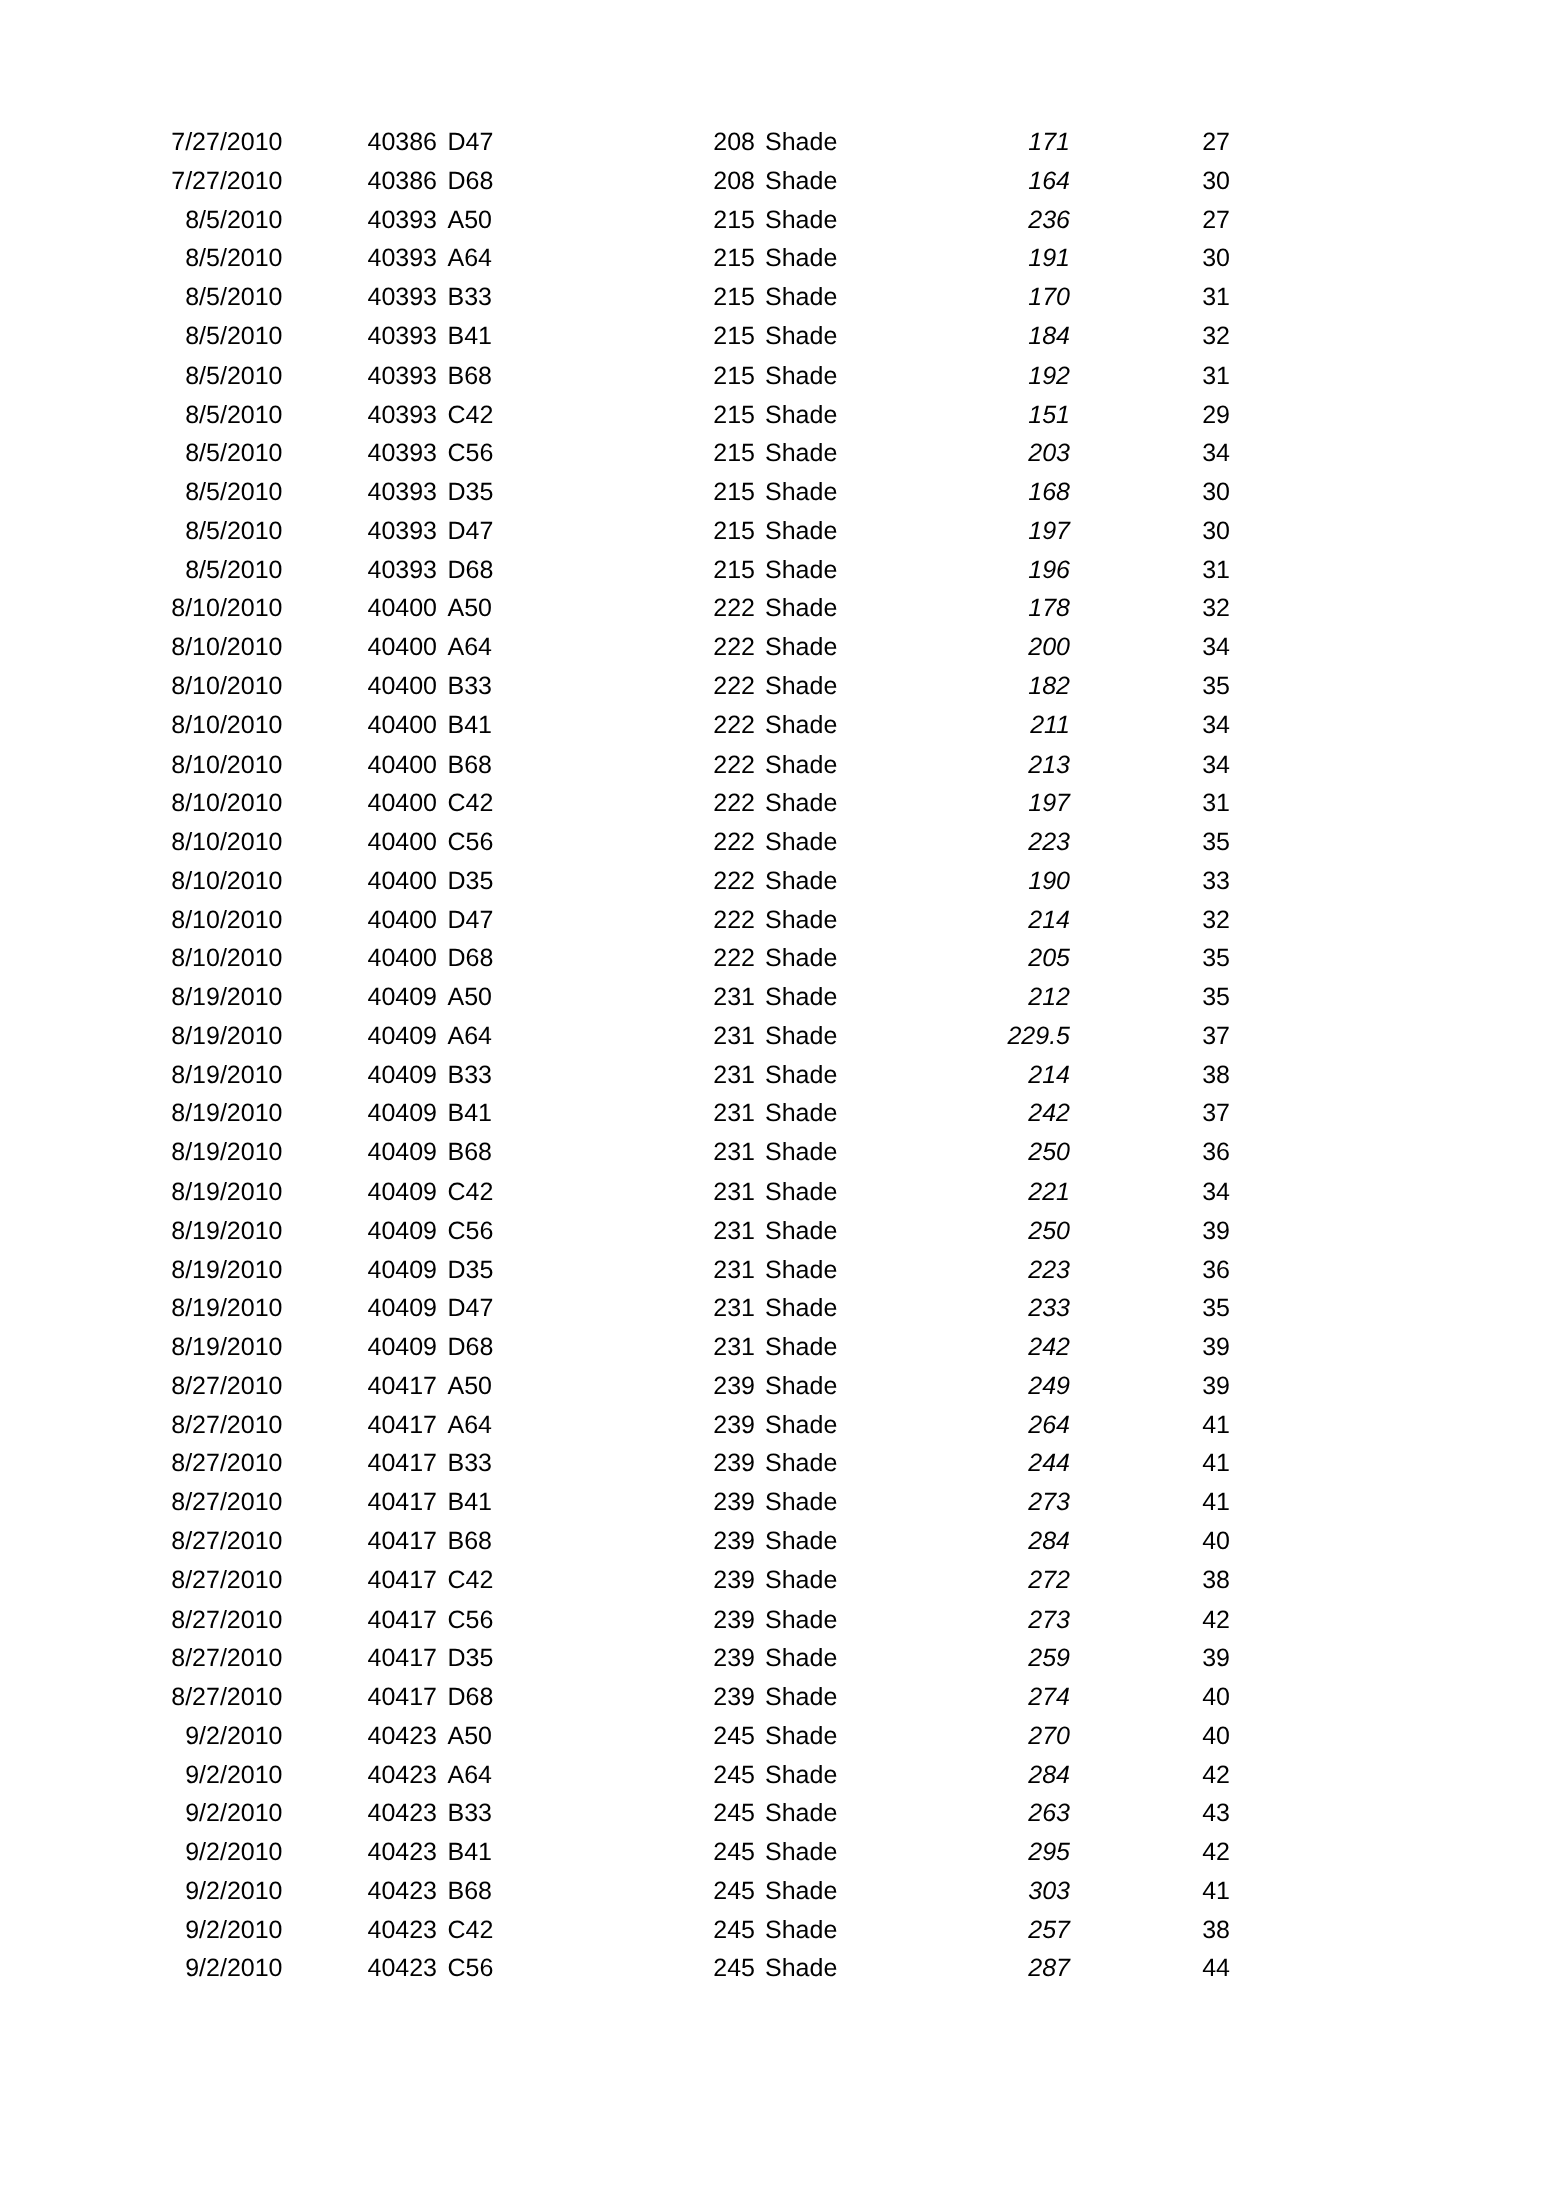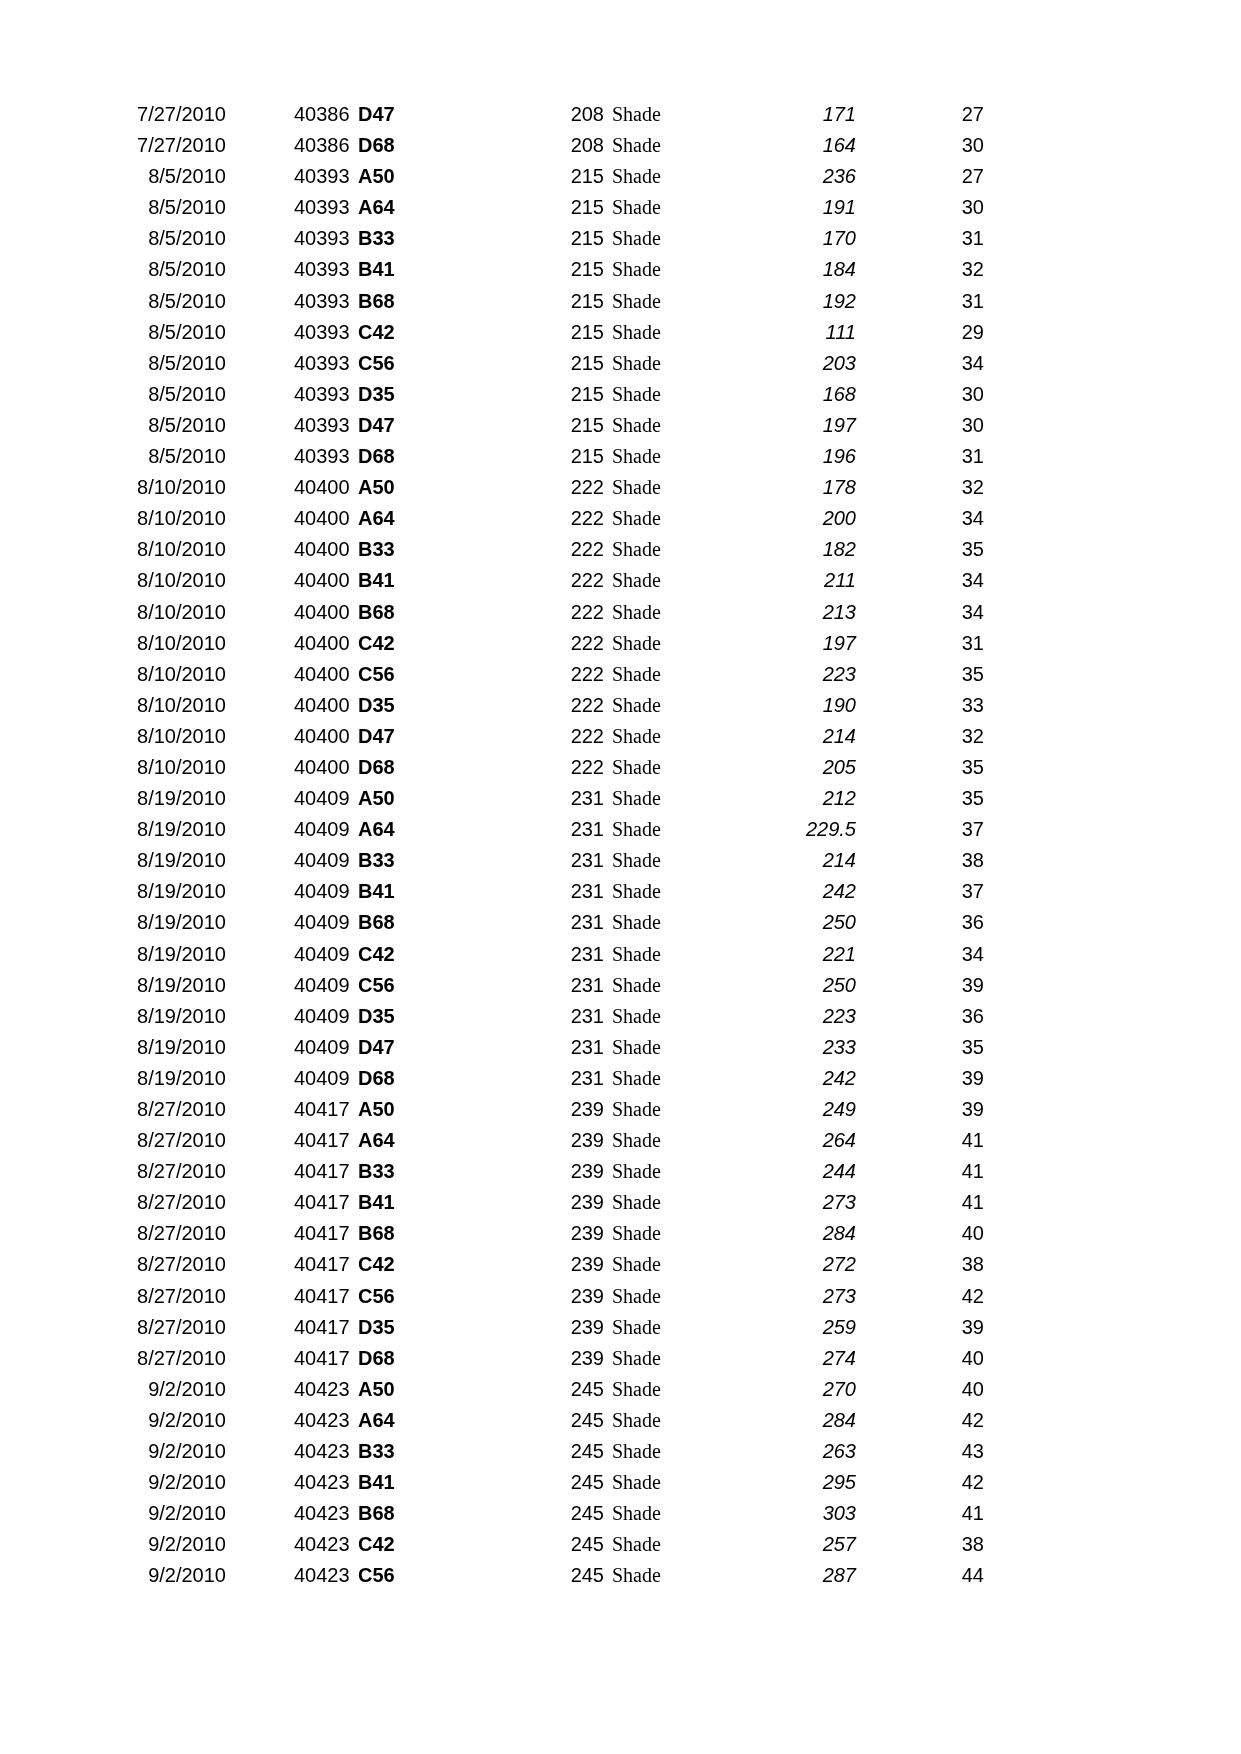--- a/index.html
+++ b/index.html
@@ -3,23 +3,23 @@
 <meta charset="utf-8">
 <style>
   html, body { margin: 0; padding: 0; background: #ffffff; }
   body { width: 1241px; height: 1754px; position: relative; overflow: hidden;
          font-family: "Liberation Sans", "DejaVu Sans", sans-serif; color: #000; }
   #sheet { position: absolute; left: 0; top: 99px; width: 1241px; }
   .row { position: relative; height: 31.1px; font-size: 20px; line-height: 31.1px; }
   .row span { position: absolute; top: 0; white-space: nowrap; }
   .c-date { right: calc(1241px - 226px); }
   .c-serial { left: 294px; }
-  .c-plot { left: 358px; font-weight: bold; }
+  .c-plot { left: 358px; }
   .c-doy { right: calc(1241px - 604px); text-align: left; }
-  .c-trt { left: 612px; font-family: Liberation Serif, serif; }
+  .c-trt { left: 612px; }
   .c-v1 { right: calc(1241px - 856px); text-align: right; font-style: italic; }
   .c-v2 { right: calc(1241px - 984px); text-align: right; }
 </style>
 </head>
 <body>
 
 <div id="sheet">
     <div class="row">
       <span class="c-date">7/27/2010</span>
       <span class="c-serial">40386</span>
@@ -82,21 +82,21 @@
       <span class="c-trt">Shade</span>
       <span class="c-v1">192</span>
       <span class="c-v2">31</span>
     </div>
     <div class="row">
       <span class="c-date">8/5/2010</span>
       <span class="c-serial">40393</span>
       <span class="c-plot">C42</span>
       <span class="c-doy">215</span>
       <span class="c-trt">Shade</span>
-      <span class="c-v1">111</span>
+      <span class="c-v1">151</span>
       <span class="c-v2">29</span>
     </div>
     <div class="row">
       <span class="c-date">8/5/2010</span>
       <span class="c-serial">40393</span>
       <span class="c-plot">C56</span>
       <span class="c-doy">215</span>
       <span class="c-trt">Shade</span>
       <span class="c-v1">203</span>
       <span class="c-v2">34</span>

